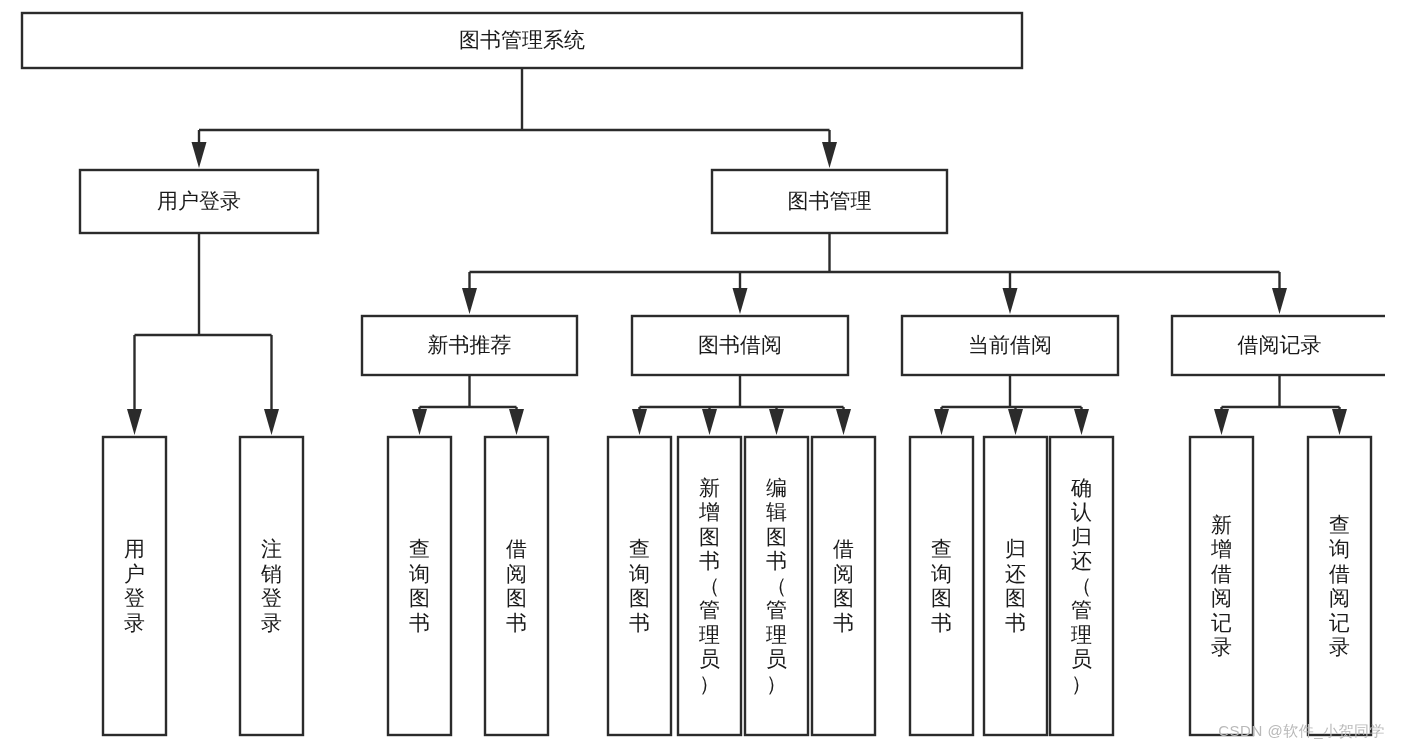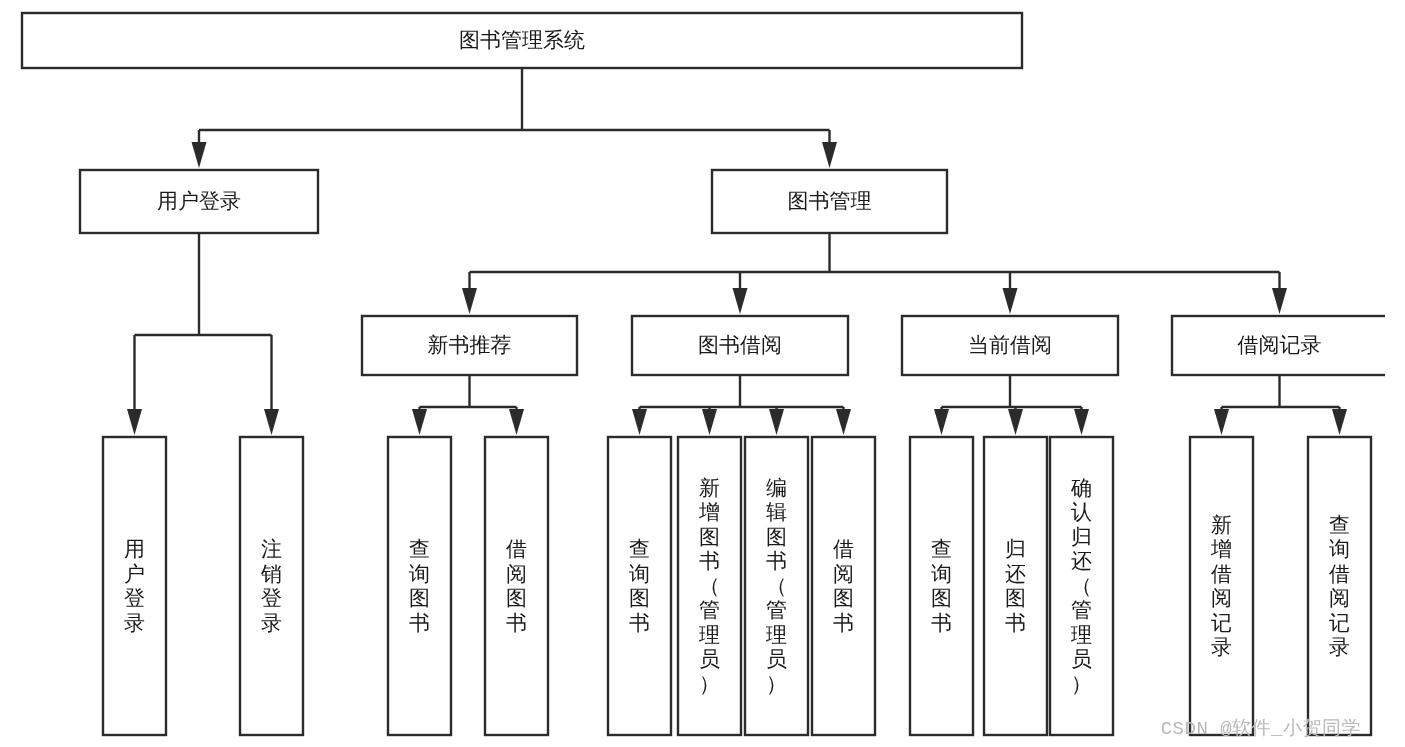--- a/index.html
+++ b/index.html
@@ -47,24 +47,24 @@
     dominant-baseline: middle;
   }
   .node-label-vertical {
     fill: #1a1a1a;
     font-family: "Liberation Sans", "DejaVu Sans", sans-serif;
     font-size: 21px;
     text-anchor: middle;
   }
   .watermark {
     position: absolute;
-    right: 24px;
+    right: 0;
     bottom: 6px;
-    font-family: Liberation Mono, monospace;
-    font-size: 19px;
+    font-family: Liberation Sans, sans-serif;
+    font-size: 15px;
     color: #b9b9b9;
     letter-spacing: 0.5px;
     white-space: nowrap;
     pointer-events: none;
   }
 </style>
 </head>
 <body>
 
 <div id="stage">

